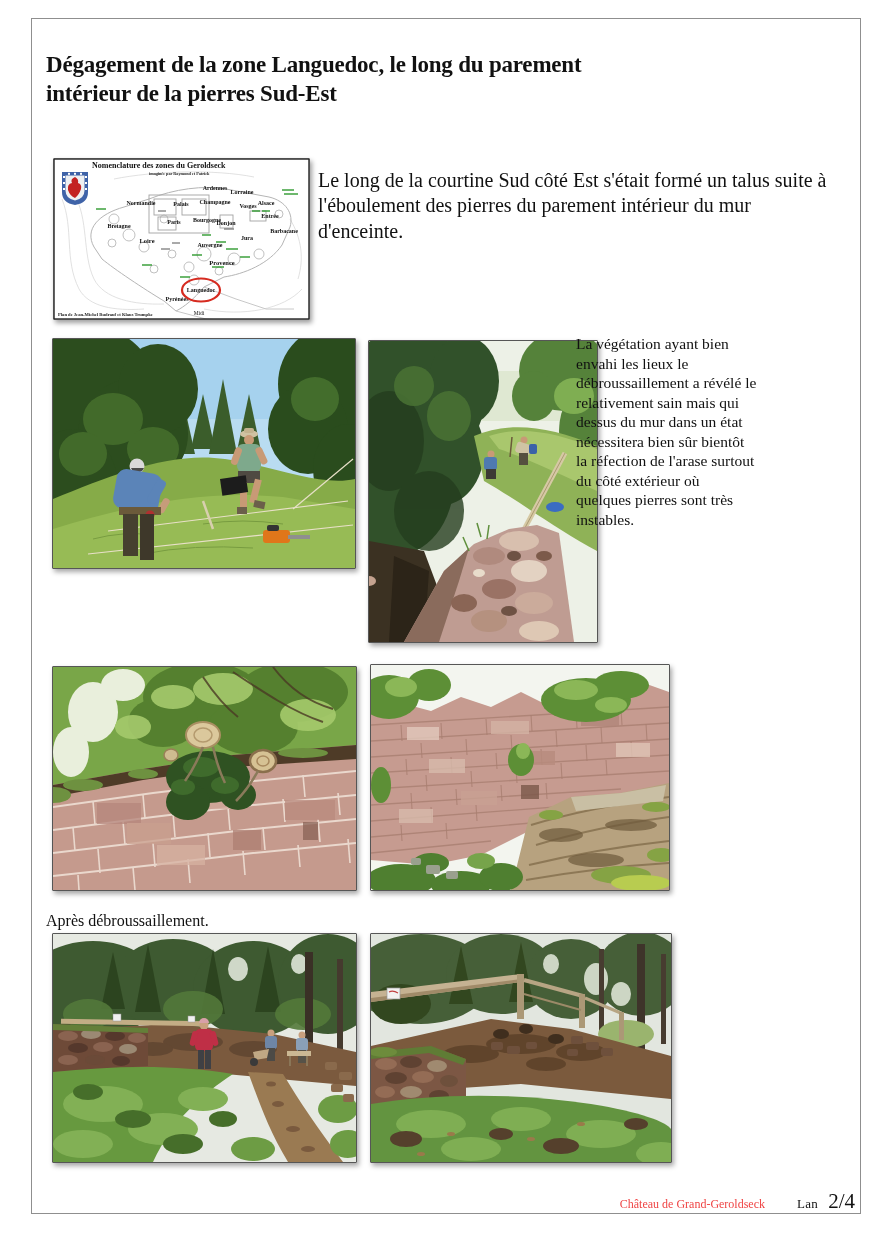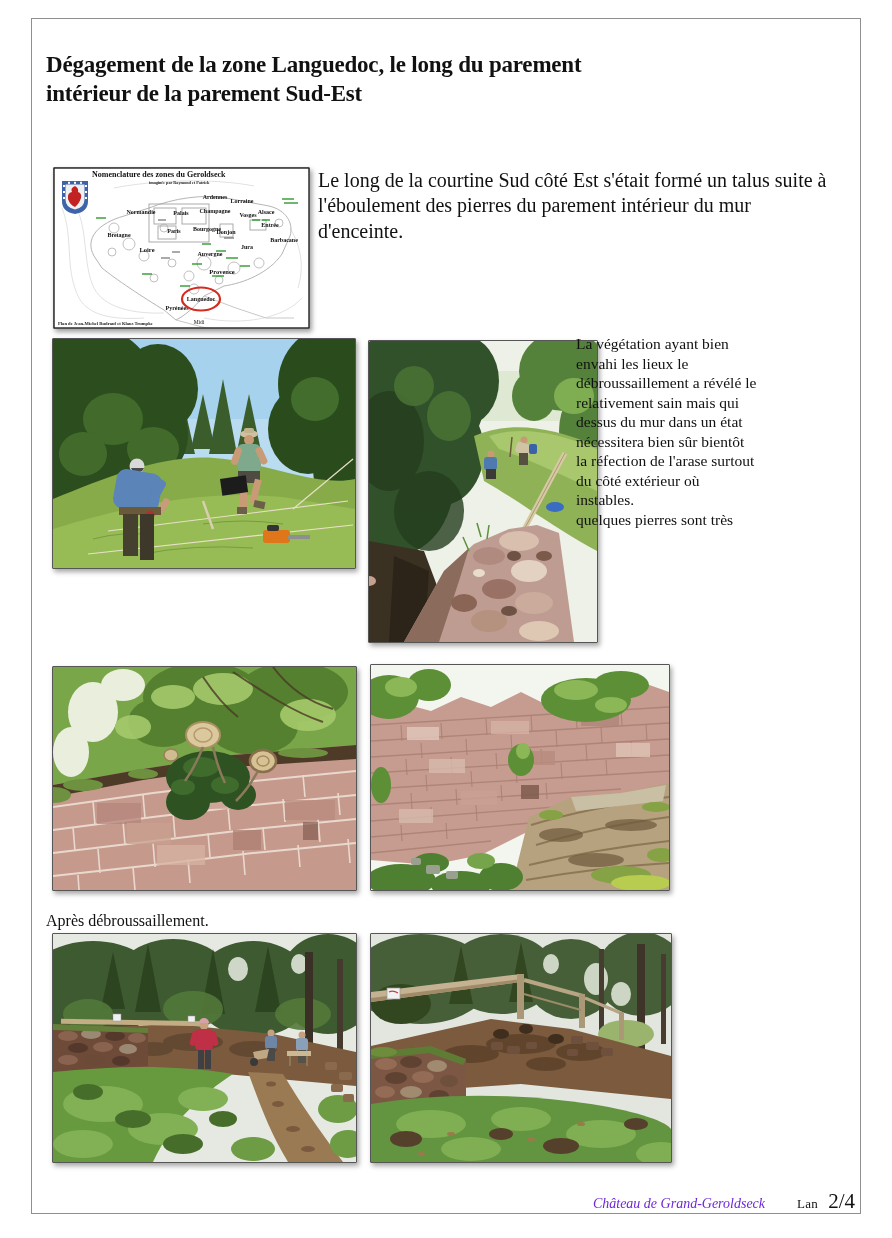--- a/index.html
+++ b/index.html
@@ -2,50 +2,50 @@
 <html><head>
 <meta charset="utf-8">
 <style>
   html,body{margin:0;padding:0;background:#fff;}
   .page{position:relative;width:892px;height:1238px;background:#fff;
         font-family:"Liberation Serif",serif;color:#111;overflow:hidden;}
   .frame{position:absolute;left:31px;top:18px;width:828px;height:1194px;
          border:1px solid #8f8f8f;}
   .title{position:absolute;left:46px;top:50px;width:806px;font-size:23px;
          font-weight:bold;line-height:1.27;letter-spacing:-0.2px;}
-  .map-fig{position:absolute;left:53px;top:167px;width:255px;height:160px;
+  .map-fig{position:absolute;left:53px;top:158px;width:255px;height:160px;
            border:1px solid #4e4e4e;background:#fff;border-radius:1px;
            box-shadow:2px 3px 5px rgba(0,0,0,.38);margin:0;}
   .p1{position:absolute;left:318px;top:168px;width:548px;font-size:20px;line-height:1.27;}
   .p2{position:absolute;left:576px;top:334px;width:262px;font-size:15.5px;line-height:1.26;}
   .caption{position:absolute;left:46px;top:912px;font-size:16px;}
   .photo{position:absolute;margin:0;border:1px solid #565656;background:#fff;
          border-radius:1px;box-shadow:2px 3px 5px rgba(0,0,0,.35);}
   .photo svg,.map-fig svg{display:block;}
   #photo1{left:52px;top:338px;}
   #photo2{left:368px;top:340px;}
   #photo3{left:52px;top:666px;}
   #photo4{left:370px;top:664px;}
   #photo5{left:52px;top:933px;}
   #photo6{left:370px;top:933px;}
   .footer{position:absolute;left:31px;top:1189px;width:824px;display:flex;
           justify-content:flex-end;align-items:baseline;}
-  .footer .site{font-style:italic;font-size:14px;color:#6d28d9;}
+  .footer .site{font-size:12px;color:#ef4444;}
   .footer .zone{font-size:13px;margin-left:32px;letter-spacing:.3px;}
   .footer .pagenum{font-size:21px;margin-left:10px;}
 </style>
 </head>
 <body>
 
 <div class="page">
   <div class="frame"></div>
 
   <h1 class="title" style="margin:0;font-family:Liberation Serif, serif;">
     <span>Dégagement de la zone Languedoc, le long du parement</span><br>
-    <span>intérieur de la parement Sud-Est</span>
+    <span>intérieur de la pierres Sud-Est</span>
   </h1>
 
   <figure class="map-fig" aria-label="Nomenclature des zones du Geroldseck">
     <svg viewBox="0 0 255 160" width="255" height="160" preserveAspectRatio="none">
       <rect x="0" y="0" width="255" height="160" fill="#ffffff"></rect>
 
       <g stroke="#d4d4d4" fill="none" stroke-width="0.7">
         <path d="M8,40 C20,70 10,100 25,130 C35,148 60,152 90,150"></path>
         <path d="M20,35 C35,60 28,95 40,120 C50,140 80,146 110,145"></path>
         <path d="M150,150 C190,158 230,150 248,130"></path>
@@ -310,22 +310,22 @@
 
   <div class="p2">
     <div>La végétation ayant bien</div>
     <div>envahi les lieux le</div>
     <div>débroussaillement a révélé le</div>
     <div>relativement sain mais qui</div>
     <div>dessus du mur dans un état</div>
     <div>nécessitera bien sûr bientôt</div>
     <div>la réfection de l'arase surtout</div>
     <div>du côté extérieur où</div>
+    <div>quelques pierres sont très</div>
     <div>instables.</div>
-    <div>quelques pierres sont très</div>
   </div>
 
   <figure class="photo" id="photo3" aria-label="Parement en grès rose avec souches d'arbres coupés sur l'arase">
     <svg viewBox="0 0 303 223" width="303" height="223" preserveAspectRatio="none">
       <rect width="303" height="223" fill="#79a648"></rect>
       <g fill="#e9efdc">
         <ellipse cx="40" cy="45" rx="25" ry="30"></ellipse>
           <ellipse cx="18" cy="85" rx="18" ry="25"></ellipse>
         <ellipse cx="70" cy="18" rx="22" ry="16"></ellipse>
       </g>

